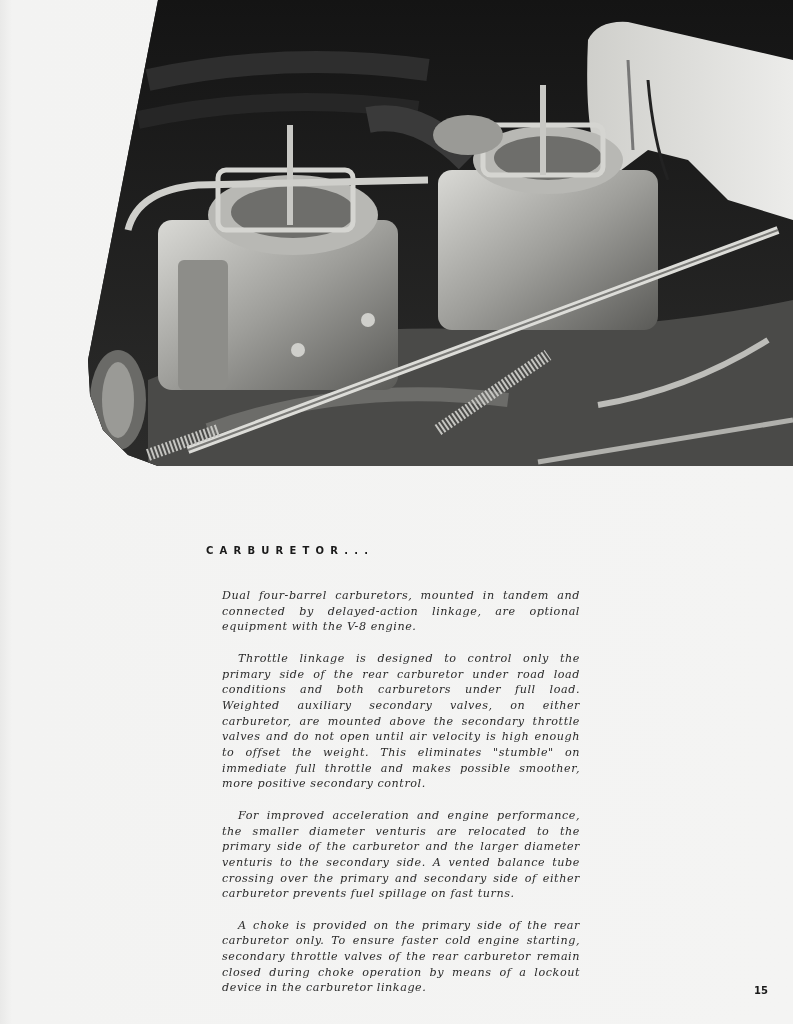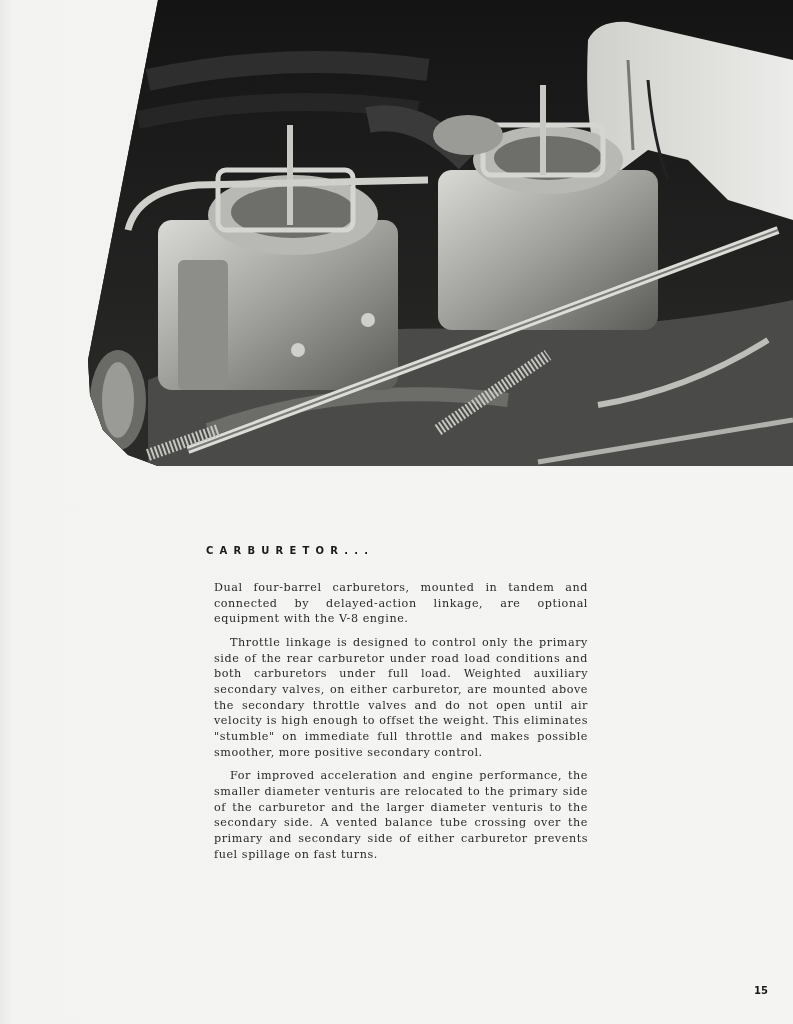--- a/index.html
+++ b/index.html
@@ -4,21 +4,21 @@
   <style>
     html, body { margin:0; padding:0; }
     body { width:793px; height:1024px; background:#f1f1f0; position:relative; overflow:hidden; font-family:"DejaVu Serif", serif; }
     .page { position:absolute; left:0; top:0; width:793px; height:1024px; background:linear-gradient(90deg,#e9e9e8 0px,#f3f3f2 12px,#f4f4f3 100%); }
     .photo { position:absolute; left:88px; top:0; width:705px; height:466px;
       clip-path: polygon(70px 0, 705px 0, 705px 466px, 70px 466px, 40px 455px, 15px 430px, 2px 395px, 0 360px);
       background:#1b1b1b; overflow:hidden; }
     .photo svg { position:absolute; left:0; top:0; }
     .title { position:absolute; left:206px; top:545px; font-family:"DejaVu Sans", sans-serif; font-weight:bold; font-size:10px; letter-spacing:6.2px; color:#1a1a1a; }
     .body-text { position:absolute; left:206px; top:572px; width:390px; font-size:11.2px; line-height:15.65px; color:#2a2a2a; text-align:justify; letter-spacing:0.55px; }
-    .body-text p { margin:8px; text-indent:16px; text-align-last:left; }
+    .body-text p { margin:16px; text-indent:16px; text-align-last:left;font-style:italic; }
     .body-text p.first { text-indent:0; }
     .page-num { position:absolute; left:754px; top:985px; font-family:"DejaVu Sans", sans-serif; font-weight:bold; font-size:10px; color:#1a1a1a; }
   </style>
 </head>
 <body>
 
 <div class="page">
 
   <div class="photo">
     <svg width="705" height="466" viewBox="0 0 705 466">
@@ -81,16 +81,17 @@
       <ellipse cx="30" cy="400" rx="16" ry="38" fill="#9a9a96"></ellipse>
     </svg>
   </div>
 
   <div class="title">CARBURETOR...</div>
 
   <div class="body-text">
     <p class="first">Dual four-barrel carburetors, mounted in tandem and connected by delayed-action linkage, are optional equipment with the V-8 engine.</p>
     <p>Throttle linkage is designed to control only the primary side of the rear carburetor under road load conditions and both carburetors under full load.  Weighted auxiliary secondary valves, on either carburetor, are mounted above the secondary throttle valves and do not open until air velocity is high enough to offset the weight.  This eliminates "stumble" on immediate full throttle and makes possible smoother, more positive secondary control.</p>
     <p>For improved acceleration and engine performance, the smaller diameter venturis are relocated to the primary side of the carburetor and the larger diameter venturis to the secondary side.  A vented balance tube crossing over the primary and secondary side of either carburetor prevents fuel spillage on fast turns.</p>
+    <p>A choke is provided on the primary side of the rear carburetor only.  To ensure faster cold engine starting, secondary throttle valves of the rear carburetor remain closed during choke operation by means of a lockout device in the carburetor linkage.</p>
   </div>
 
   <div class="page-num">15</div>
 </div>
 
 </body></html>

